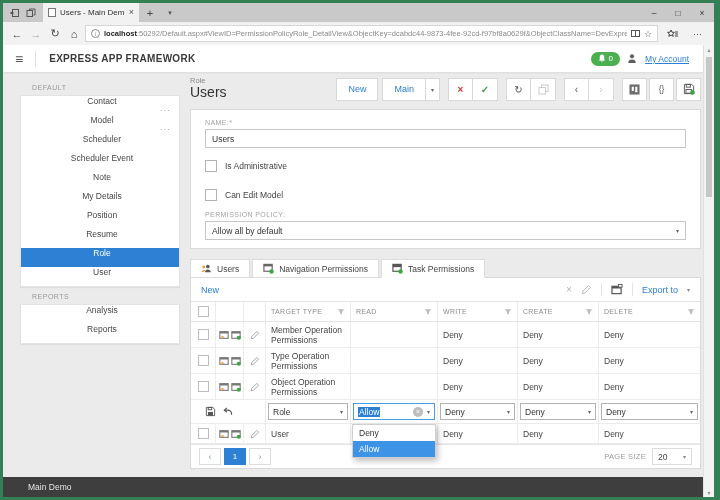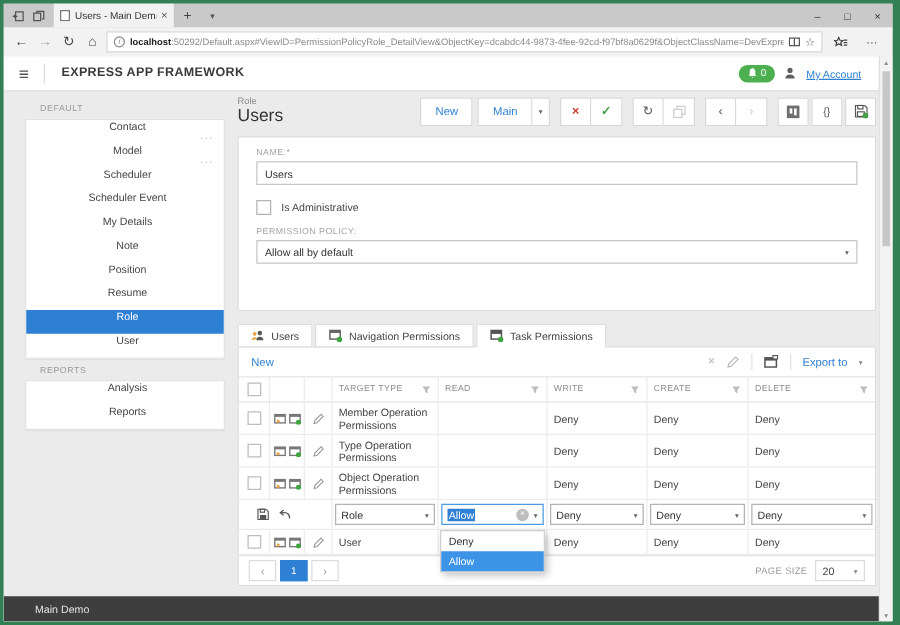--- a/index.html
+++ b/index.html
@@ -224,24 +224,24 @@
             <span>Model</span>
             <span class="more">···</span>
           </div>
         <div class="nav-item">
             <span>Scheduler</span>
           </div>
         <div class="nav-item">
             <span>Scheduler Event</span>
           </div>
         <div class="nav-item">
+            <span>Note</span>
+          </div>
+        <div class="nav-item">
             <span>My Details</span>
-          </div>
-        <div class="nav-item">
-            <span>Note</span>
           </div>
         <div class="nav-item">
             <span>Position</span>
           </div>
         <div class="nav-item">
             <span>Resume</span>
           </div>
         <div class="nav-item sel">
             <span>Role</span>
           </div>
@@ -308,20 +308,24 @@
         </div>
       </div>
 
       <div class="form-panel">
         <div class="flabel">NAME:*</div>
         <div class="finput">Users</div>
         <div class="cbrow">
           <span class="cb"></span>
           <span class="cbl">Is Administrative</span>
         </div>
+        <div class="cbrow" style="margin-top:15px;">
+          <span class="cb"></span>
+          <span class="cbl">Can Edit Model</span>
+        </div>
         <div class="flabel" style="margin-top:9px;">PERMISSION POLICY:</div>
         <div class="selectbox">
           <span>Allow all by default</span>
           <span class="car">▾</span>
         </div>
       </div>
 
       <div class="tabs">
         <div class="tab">
           <svg width="11" height="11" viewBox="0 0 12 12">

